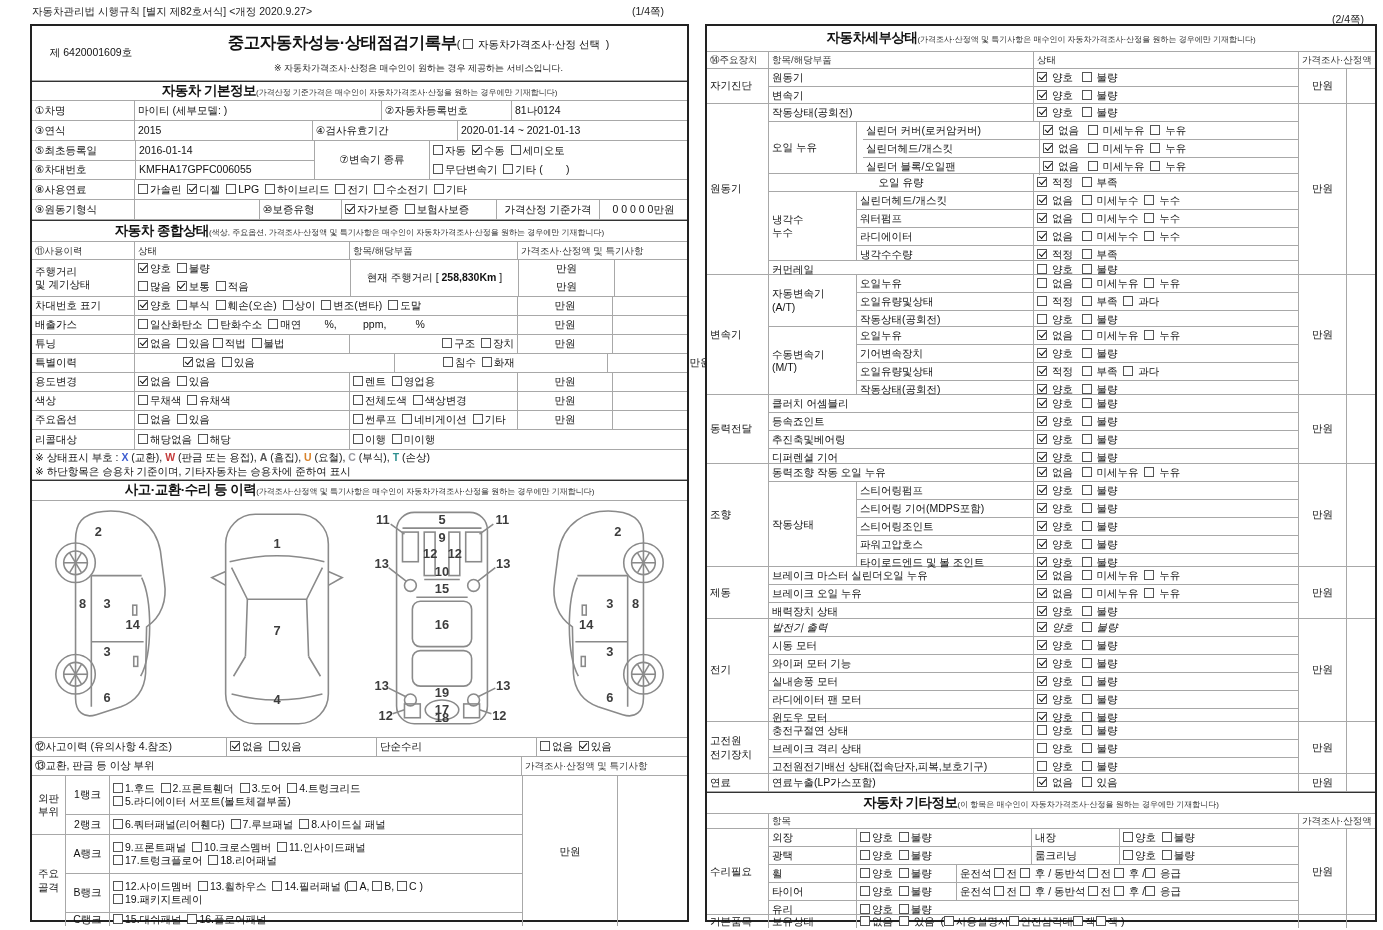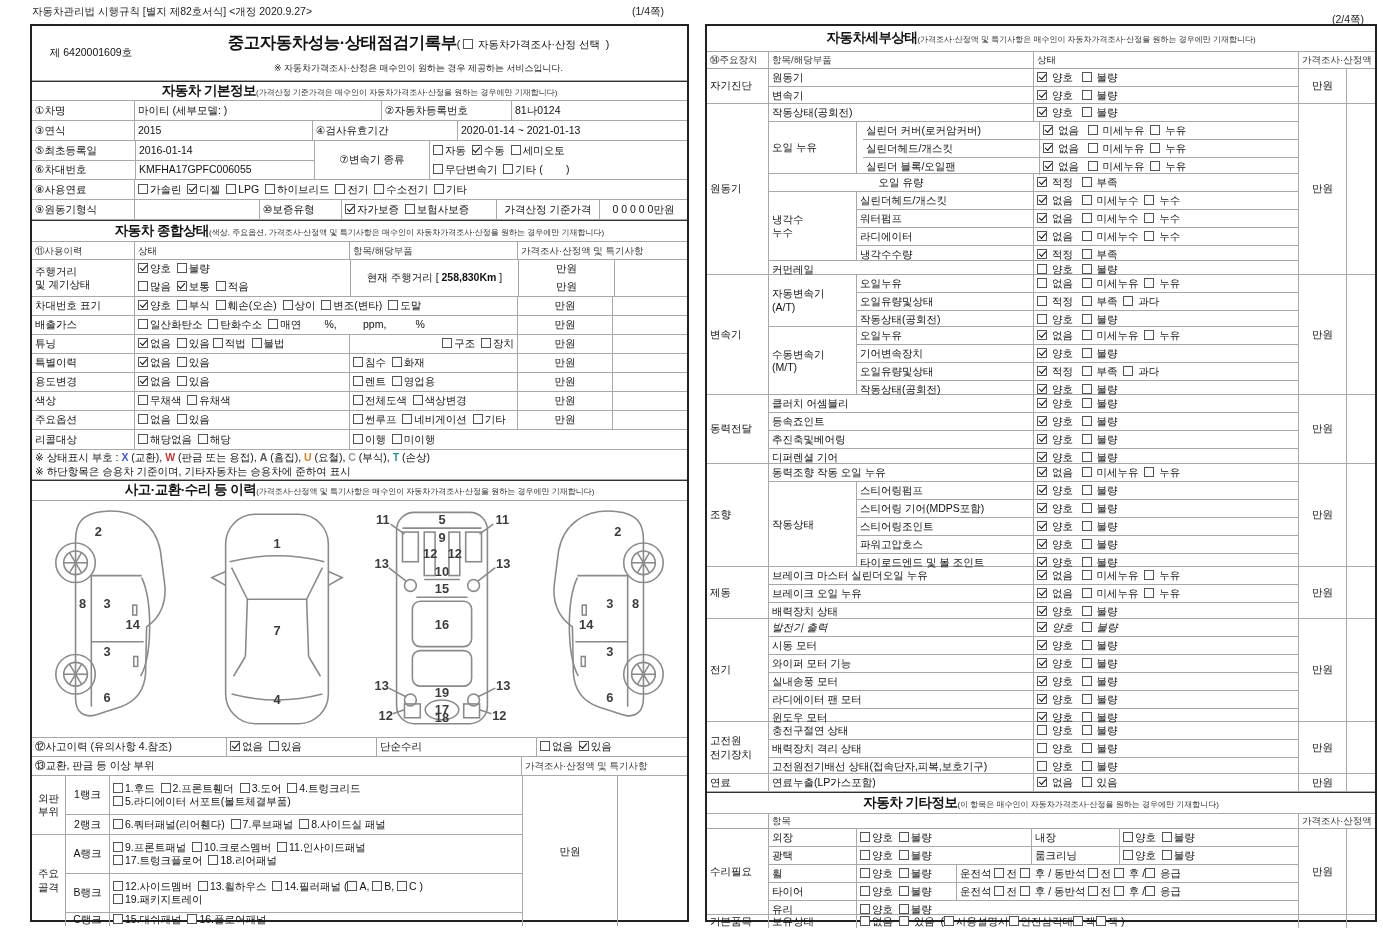--- a/index.html
+++ b/index.html
@@ -245,21 +245,21 @@
           <div class="cell rgt" style="width: 168px; flex: 0 0 168px;">
             <span class="tx"><span class="cb"></span>구조  <span class="cb"></span>장치</span>
           </div>
           <div class="cell ctr" style="width: 95px; flex: 0 0 95px;">
             <span class="tx">만원</span>
           </div>
           <div class="cell" style="flex: 1 1 0px;">
             <span class="tx"></span>
           </div>
         </div>
-        <div class="hr" style="height: 18px; flex: 0 0 auto;">
+        <div class="hr" style="height: 18px; flex: 0 0 auto; gap: 45px;">
           <div class="cell" style="width: 103px; flex: 0 0 103px;">
             <span class="tx">특별이력</span>
           </div>
           <div class="cell" style="width: 215px; flex: 0 0 215px;">
             <span class="tx"><span class="cb ck"></span>없음  <span class="cb"></span>있음</span>
           </div>
           <div class="cell" style="width: 168px; flex: 0 0 168px;">
             <span class="tx"><span class="cb"></span>침수  <span class="cb"></span>화재</span>
           </div>
           <div class="cell ctr" style="width: 95px; flex: 0 0 95px;">
@@ -976,21 +976,21 @@
             <div class="hr" style="height: 17px; flex: 0 0 auto;">
               <div class="cell" style="width: 265px; flex: 0 0 265px;">
                 <span class="tx">충전구절연 상태</span>
               </div>
               <div class="cell" style="flex: 1 1 0px;">
                 <span class="tx"><span class="cb"></span> 양호   <span class="cb"></span> 불량</span>
               </div>
             </div>
             <div class="hr" style="height: 17px; flex: 0 0 auto;">
               <div class="cell" style="width: 265px; flex: 0 0 265px;">
-                <span class="tx">배력장치 격리 상태</span>
+                <span class="tx">브레이크 격리 상태</span>
               </div>
               <div class="cell" style="flex: 1 1 0px;">
                 <span class="tx"><span class="cb"></span> 양호   <span class="cb"></span> 불량</span>
               </div>
             </div>
             <div class="hr" style="height: 17px; flex: 0 0 auto;">
               <div class="cell" style="width: 265px; flex: 0 0 265px;">
                 <span class="tx">고전원전기배선 상태(접속단자,피복,보호기구)</span>
               </div>
               <div class="cell" style="flex: 1 1 0px;">

